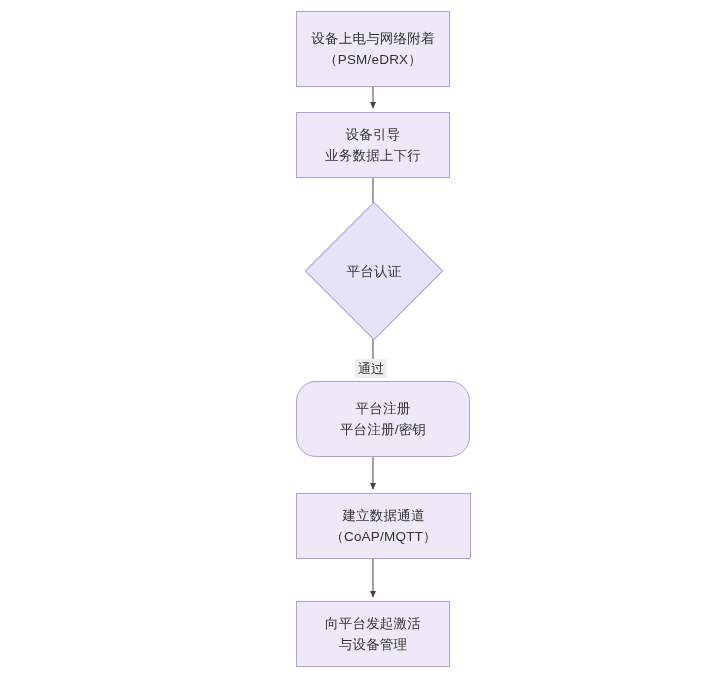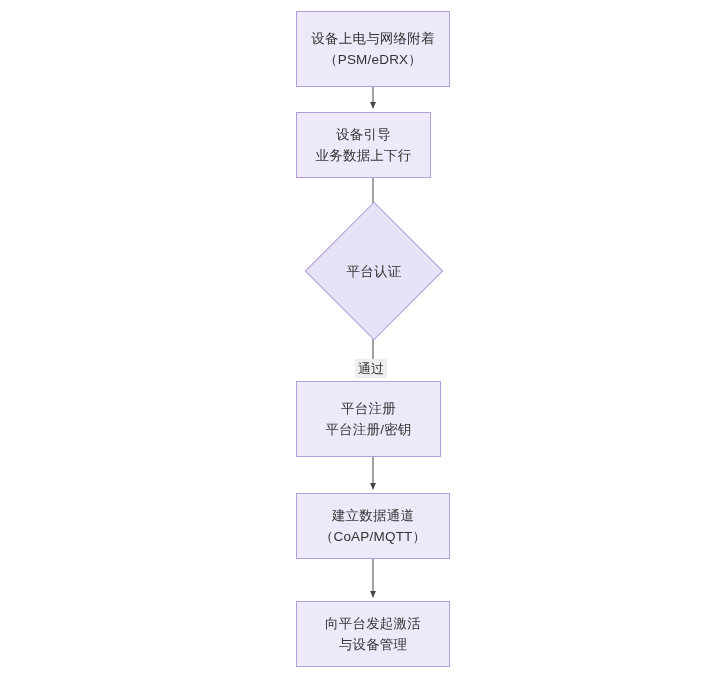--- a/index.html
+++ b/index.html
@@ -98,38 +98,38 @@
     <line x1="373" y1="457" x2="373" y2="489" stroke="#555555" stroke-width="1.1" marker-end="url(#arrowhead)"></line>
 
     <line x1="373" y1="559" x2="373" y2="597" stroke="#555555" stroke-width="1.1" marker-end="url(#arrowhead)"></line>
   </svg>
 
   <div class="node node-rect" style="left:296px; top:11px; width:154px; height:76px;">
     <span class="node-line">设备上电与网络附着</span>
     <span class="node-line">（PSM/eDRX）</span>
   </div>
 
-  <div class="node node-rect" style="left:296px; top:112px; width:135px; height:66px;">
+  <div class="node node-rect" style="left:296px; top:112px; width:154px; height:66px;">
     <span class="node-line">设备引导</span>
     <span class="node-line">业务数据上下行</span>
   </div>
 
   <div class="node node-diamond" style="left:325px; top:222px; width:98px; height:98px;align-items:center;">
     <span class="diamond-shape"></span>
     <span class="node-line diamond-label">平台认证</span>
   </div>
 
   <div class="edge-label" style="left:355px; top:359px;text-align:right;">通过</div>
 
-  <div class="node node-rect" style="left:296px; top:381px; width:145px; height:76px;">
+  <div class="node node-rect" style="left:296px; top:381px; width:174px; height:76px;border-radius:20px;">
     <span class="node-line">平台注册</span>
     <span class="node-line">平台注册/密钥</span>
   </div>
 
-  <div class="node node-rect" style="left:296px; top:493px; width:154px; height:66px;">
+  <div class="node node-rect" style="left:296px; top:493px; width:175px; height:66px;">
     <span class="node-line">建立数据通道</span>
     <span class="node-line">（CoAP/MQTT）</span>
   </div>
 
   <div class="node node-rect" style="left:296px; top:601px; width:154px; height:66px;">
     <span class="node-line">向平台发起激活</span>
     <span class="node-line">与设备管理</span>
   </div>
 
 </div>

